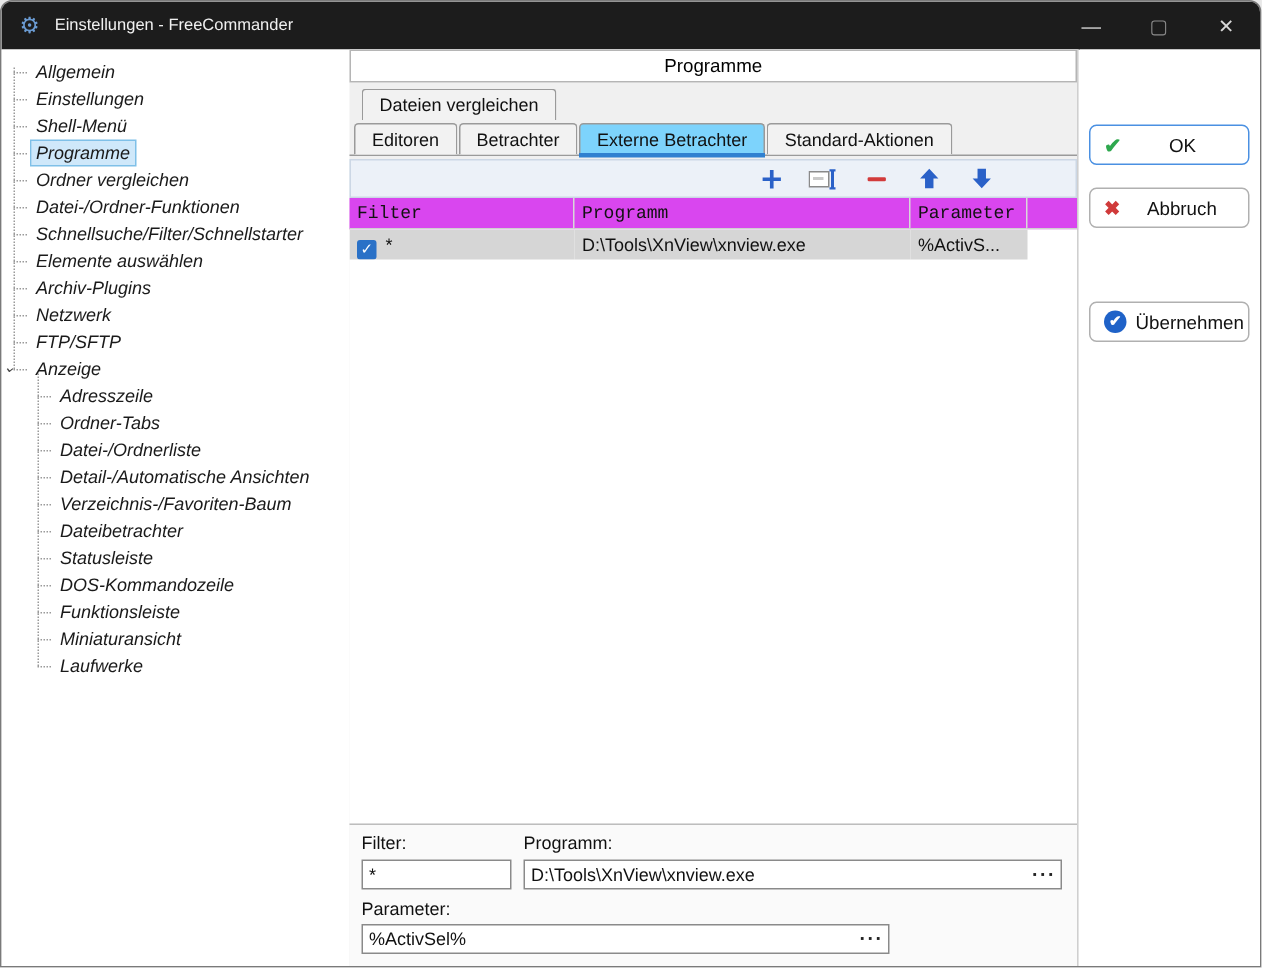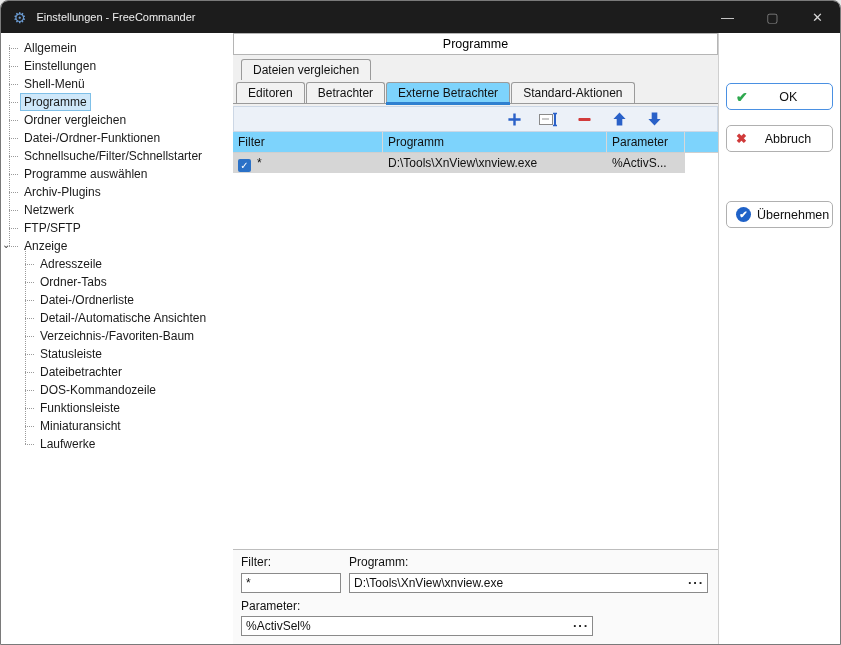--- a/index.html
+++ b/index.html
@@ -12,21 +12,21 @@
   
   .titlebar { position:absolute; left:0; top:0; right:0; height:32px; background:#1c1c1c;
     display:flex; align-items:center; }
   .gear { margin:0 10px 0 12px; color:#6b9bd2; font-size:15px; line-height:1; }
   .title { color:#f0f0f0; font-size:11px; flex:1; }
   .win-btn { width:45px; height:32px; display:flex; align-items:center; justify-content:center;
     color:#d8d8d8; font-size:13px; cursor:pointer; }
   .win-btn.max { color:#8a8a8a; }
   
   .sidebar { position:absolute; left:0; top:32px; width:232px; height:613px; background:#fff;
-    font-size:12px; padding-top:6px; overflow:hidden; }
+    font-size:12px; padding-top:6px; overflow:hidden;font-style:italic; }
   .vline { position:absolute; width:0; border-left:1px dotted #9a9a9a; }
   .vline-root { left:8px; top:12px; height:201px; }
   .vline-child { left:24px; top:216px; height:195px; }
   .tree-item { position:relative; height:18px; display:flex; align-items:center;
     padding-left:20px; white-space:nowrap; cursor:default; color:#1a1a1a; }
   .tree-item.level1 { padding-left:36px; }
   .tree-item::before { content:""; position:absolute; left:8px; top:9px; width:9px;
     border-top:1px dotted #9a9a9a; }
   .tree-item.level1::before { left:24px; }
   .expander { position:absolute; left:1px; top:2px; font-size:10px; color:#444; }
@@ -46,21 +46,21 @@
     cursor:pointer; position:relative; color:#111; }
   .tab.active { background:#7dd3fc; z-index:2; }
   .tab.active::after { content:""; position:absolute; left:-1px; right:-1px; bottom:-2px;
     height:3px; background:#2f80d0; }
   
   .toolbar { height:26px; margin-top:2px; background:#ecf1f8; border:1px solid #ccd7e5;
     display:flex; align-items:center; justify-content:flex-end; gap:13px;
     padding-right:52px; flex:0 0 auto; }
   .tbtn { width:22px; height:20px; display:flex; align-items:center; justify-content:center; cursor:pointer; }
   
-  .table-header { display:grid; grid-template-columns:150px 224px 78px 1fr; background:#7dd3fc; flex:0 0 auto; }
+  .table-header { display:grid; grid-template-columns:150px 224px 78px 1fr; background:#d946ef; flex:0 0 auto;font-family:Liberation Mono, monospace; }
   .th { height:21px; line-height:20px; font-size:12px; padding-left:5px;
     border-right:1px solid #d8d8d8; border-bottom:1px solid #cfcfcf; cursor:pointer; color:#111; }
   .th.empty { border-right:none; cursor:default; }
   .list-area { flex:1 1 auto; background:#fff; overflow:hidden; }
   .trow { display:grid; grid-template-columns:150px 224px 78px 1fr; height:20px; cursor:pointer; }
   .trow .td { background:#d6d6d6; font-size:12px; line-height:20px; padding-left:5px;
     white-space:nowrap; overflow:hidden; color:#111; }
   .trow .td.empty { background:transparent; }
   .cb { display:inline-block; width:13px; height:13px; background:#2a71c7; border-radius:2px;
     color:#fff; font-size:10px; line-height:13px; text-align:center; vertical-align:-2px;
@@ -123,21 +123,21 @@
       <div class="tree-item level0">
         <span class="tlabel">Ordner vergleichen</span>
       </div>
       <div class="tree-item level0">
         <span class="tlabel">Datei-/Ordner-Funktionen</span>
       </div>
       <div class="tree-item level0">
         <span class="tlabel">Schnellsuche/Filter/Schnellstarter</span>
       </div>
       <div class="tree-item level0">
-        <span class="tlabel">Programme auswählen</span>
+        <span class="tlabel">Elemente auswählen</span>
       </div>
       <div class="tree-item level0">
         <span class="tlabel">Archiv-Plugins</span>
       </div>
       <div class="tree-item level0">
         <span class="tlabel">Netzwerk</span>
       </div>
       <div class="tree-item level0">
         <span class="tlabel">FTP/SFTP</span>
       </div>
@@ -154,24 +154,24 @@
       <div class="tree-item level1">
         <span class="tlabel">Datei-/Ordnerliste</span>
       </div>
       <div class="tree-item level1">
         <span class="tlabel">Detail-/Automatische Ansichten</span>
       </div>
       <div class="tree-item level1">
         <span class="tlabel">Verzeichnis-/Favoriten-Baum</span>
       </div>
       <div class="tree-item level1">
+        <span class="tlabel">Dateibetrachter</span>
+      </div>
+      <div class="tree-item level1">
         <span class="tlabel">Statusleiste</span>
-      </div>
-      <div class="tree-item level1">
-        <span class="tlabel">Dateibetrachter</span>
       </div>
       <div class="tree-item level1">
         <span class="tlabel">DOS-Kommandozeile</span>
       </div>
       <div class="tree-item level1">
         <span class="tlabel">Funktionsleiste</span>
       </div>
       <div class="tree-item level1">
         <span class="tlabel">Miniaturansicht</span>
       </div>

